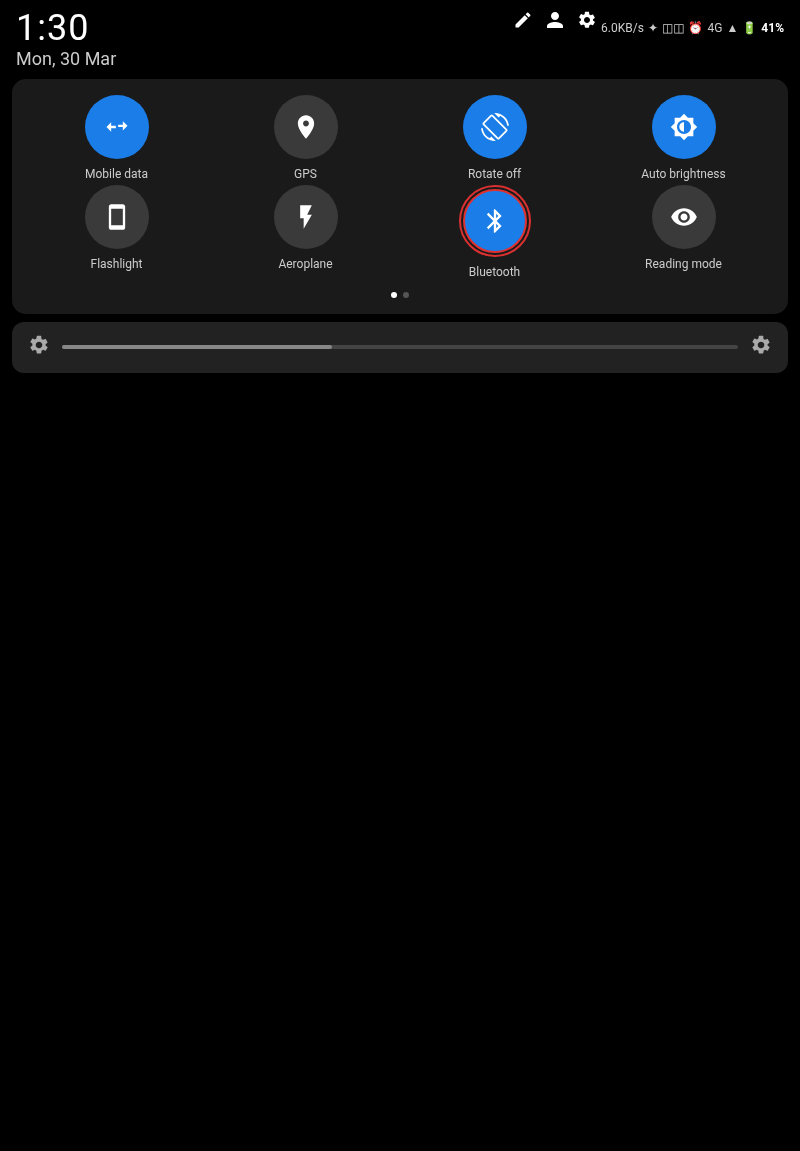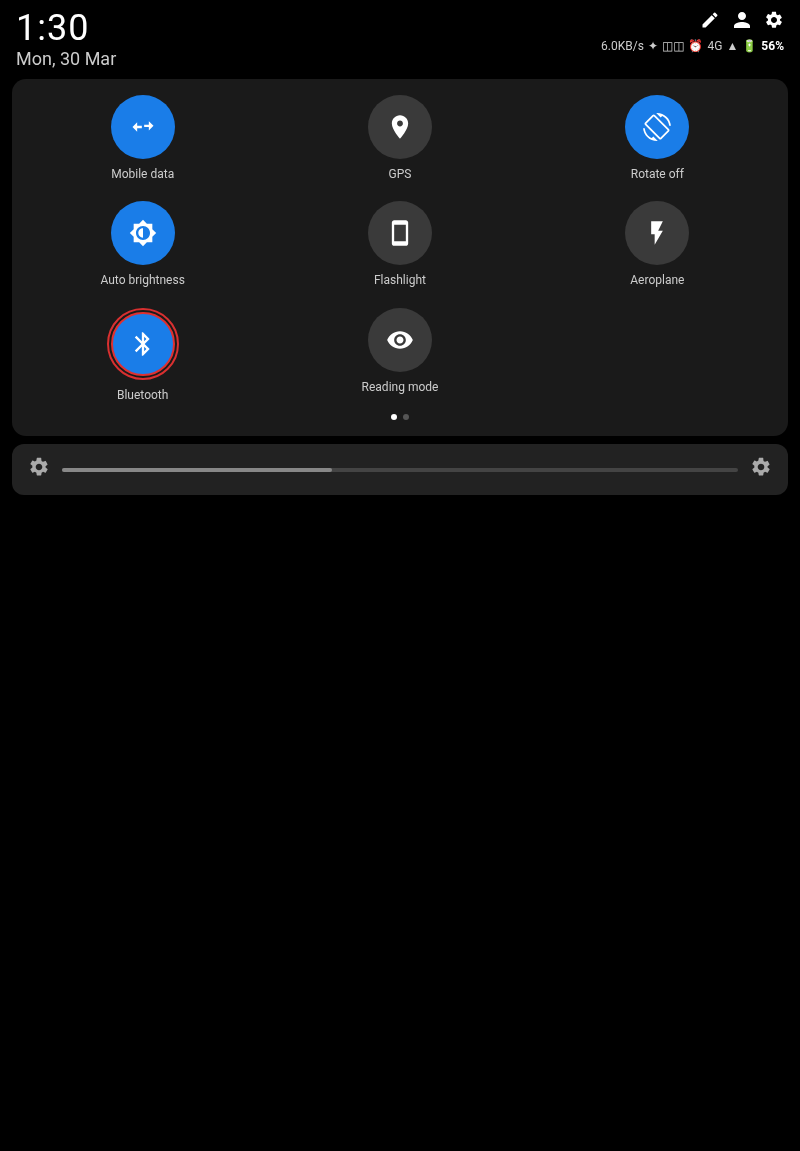--- a/index.html
+++ b/index.html
@@ -27,21 +27,21 @@
       line-height: 1;
       letter-spacing: 1px;
     }
     .status-date {
       font-size: 18px;
       color: #ccc;
       margin-top: 2px;
     }
     .status-right {
       display: flex;
-      flex-direction: column;
+      flex-direction: row;
       align-items: flex-end;
       gap: 4px;
     }
     .status-icons {
       display: flex;
       align-items: center;
       gap: 12px;
     }
     .status-icon {
       font-size: 20px;
@@ -63,22 +63,22 @@
     
     .quick-panel {
       margin: 4px 12px 0 12px;
       background: #1a1a1a;
       border-radius: 14px;
       padding: 16px 12px 12px 12px;
     }
 
     .tiles-grid {
       display: grid;
-      grid-template-columns: repeat(3, 1fr);
-      gap: 20px;
+      grid-template-columns: repeat(4, 1fr);
+      gap: 4px;
       margin-bottom: 12px;
     }
 
     .tile {
       display: flex;
       flex-direction: column;
       align-items: center;
       gap: 8px;
       cursor: pointer;
     }
@@ -196,21 +196,21 @@
       </span>
     </div>
     <div class="status-indicators">
       <span>6.0KB/s</span>
       <span>✦</span>
       <span>◫◫</span>
       <span>⏰</span>
       <span>4G</span>
       <span>▲</span>
       <span>🔋</span>
-      <span class="battery-indicator">56%</span>
+      <span class="battery-indicator">41%</span>
     </div>
   </div>
 </div>
 
 <div class="quick-panel">
   <div class="tiles-grid">
 
     <div class="tile">
       <div class="tile-icon-wrap active">
         <svg class="icon-svg" viewBox="0 0 24 24">

